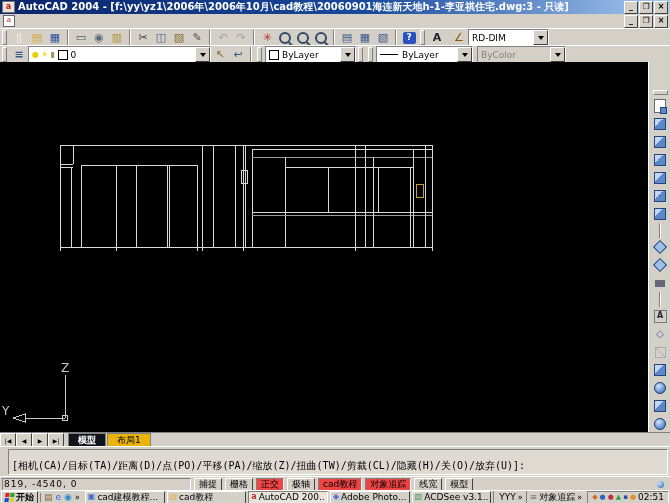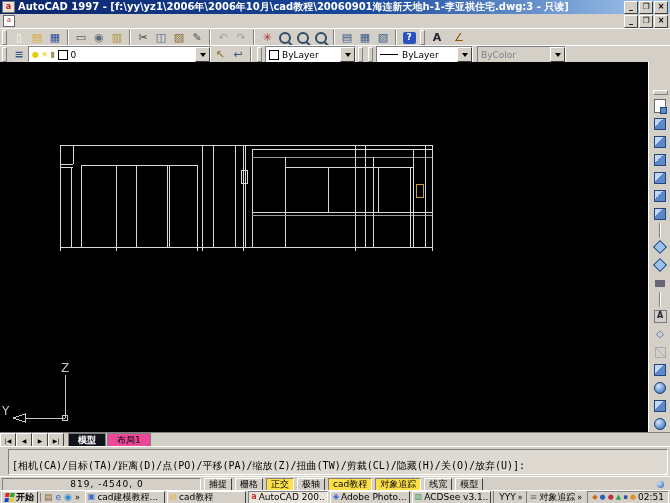--- a/index.html
+++ b/index.html
@@ -75,39 +75,39 @@
   .frameA{width:11px;height:11px;border:1px solid #778;display:flex;align-items:center;justify-content:center;
     font-size:8px;font-weight:bold;color:#223;}
   .wire{font-size:10px;color:#4466aa;}
 
   
   #tabbar{left:0;top:432px;width:670px;height:14px;background:#d4d0c8;display:flex;align-items:flex-end;
     font-size:9px;border-top:1px solid #808080;}
   .tnav{width:14px;height:12px;margin-top:1px;background:#d4d0c8;display:flex;align-items:center;justify-content:center;
     font-size:6px;color:#000;flex:0 0 auto;}
   .tab{height:13px;line-height:13px;padding:0 9px;border:1px solid #808080;border-bottom:none;
-    background:#ec4899;margin-left:1px;flex:0 0 auto;}
+    background:#eab308;margin-left:1px;flex:0 0 auto;}
   .tab.active{background:#11131a;color:#fff;font-weight:bold;}
 
   
   #cmd{left:0;top:446px;width:670px;height:30px;background:#d4d0c8;box-sizing:border-box;
     border-top:1px solid #fff;padding:2px 2px 1px 8px;}
   #cmd-inner{width:100%;height:100%;box-sizing:border-box;background:#dedad2;
     border:1px solid;border-color:#808080 #fff #fff #808080;position:relative;text-decoration:underline;}
   #cmd-prompt{position:absolute;left:3px;bottom:1px;font-family:"DejaVu Sans Mono","Liberation Mono",monospace;
     font-size:10px;white-space:nowrap;}
 
   
   #status{left:0;top:476px;width:670px;height:14px;background:#d4d0c8;display:flex;align-items:center;
     font-size:9px;border-top:1px solid #fff;}
-  #coords{width:186px;height:11px;line-height:11px;margin-left:2px;padding-left:11px;
-    border:1px solid;border-color:#808080 #fff #fff #808080;letter-spacing:1px;flex:0 0 auto;text-align:center;}
+  #coords{width:186px;height:11px;line-height:11px;margin-left:2px;padding-left:1px;
+    border:1px solid;border-color:#808080 #fff #fff #808080;letter-spacing:1px;flex:0 0 auto;}
   .sbtn{height:11px;line-height:11px;padding:0 4px;margin-left:3px;background:#d4d0c8;
     border:1px solid;border-color:#fff #404040 #404040 #fff;flex:0 0 auto;white-space:nowrap;}
-  .sbtn.pressed{border-color:#808080 #fff #fff #808080;background:#fde047;}
+  .sbtn.pressed{border-color:#808080 #fff #fff #808080;background:#ef4444;}
   #comm-icon{margin-left:auto;margin-right:4px;width:12px;height:11px;background:#d4d0c8;
     display:flex;align-items:center;justify-content:center;}
   #comm-icon i{width:7px;height:7px;border-radius:50%;background:radial-gradient(circle at 30% 30%,#cfe4ff,#2a62b8);display:block;}
 
   
   #taskbar{left:0;top:490px;width:670px;height:13px;background:#d4d0c8;border-top:1px solid #fff;
     display:flex;align-items:center;font-size:9px;gap:2px;padding:0 1px;box-sizing:border-box;}
   #start{height:11px;display:flex;align-items:center;gap:2px;padding:0 3px;font-weight:bold;flex:0 0 auto;}
   .flag{display:grid;grid-template-columns:4px 4px;grid-template-rows:4px 4px;gap:1px;transform:skewX(-8deg);}
   .flag i{display:block;}
@@ -125,21 +125,21 @@
   .tblabel{display:flex;align-items:center;gap:2px;padding:0 3px;border-left:1px solid #808080;flex:0 0 auto;}
   #tray{margin-left:auto;height:11px;display:flex;align-items:center;gap:2px;padding:0 4px;
     border:1px solid;border-color:#808080 #fff #fff #808080;flex:0 0 auto;}
   .trico{font-size:7px;line-height:1;}
 </style>
 </head>
 <body>
 
 <div id="titlebar" class="abs">
   <span class="app-ico">a</span>
-  <span id="title-text">AutoCAD 1997 - [f:\yy\yz1\2006年\2006年10月\cad教程\20060901海连新天地h-1-李亚祺住宅.dwg:3 - 只读]</span>
+  <span id="title-text">AutoCAD 2004 - [f:\yy\yz1\2006年\2006年10月\cad教程\20060901海连新天地h-1-李亚祺住宅.dwg:3 - 只读]</span>
   <span class="winbtns">
     <span class="wbtn raised">_</span>
     <span class="wbtn raised">❐</span>
     <span class="wbtn raised">×</span>
   </span>
 </div>
 
 <div id="menubar" class="abs">
   <span class="doc-ico">a</span>
   <span class="winbtns">
@@ -245,20 +245,24 @@
         <span class="g help">?</span>
       </span>
     </span>
   <span class="grip"></span>
   <span class="tbtn">
       <span class="g ticon-style">A</span>
     </span>
   <span class="tbtn" style="margin-left:4px">
       <span class="g" style="color:#885500">∠</span>
     </span>
+  <span class="combo" style="width:76px">
+    <span>RD-DIM</span>
+    <span class="arrow"></span>
+  </span>
 </div>
 
 <div id="tb2" class="abs tbrow">
   <span class="grip"></span>
   <span class="tbtn">
       <span class="g" style="color:#3a5a8a;font-weight:bold">≡</span>
     </span>
   <span class="combo" style="width:178px">
     <span style="display:flex;gap:2px;align-items:center">
 

